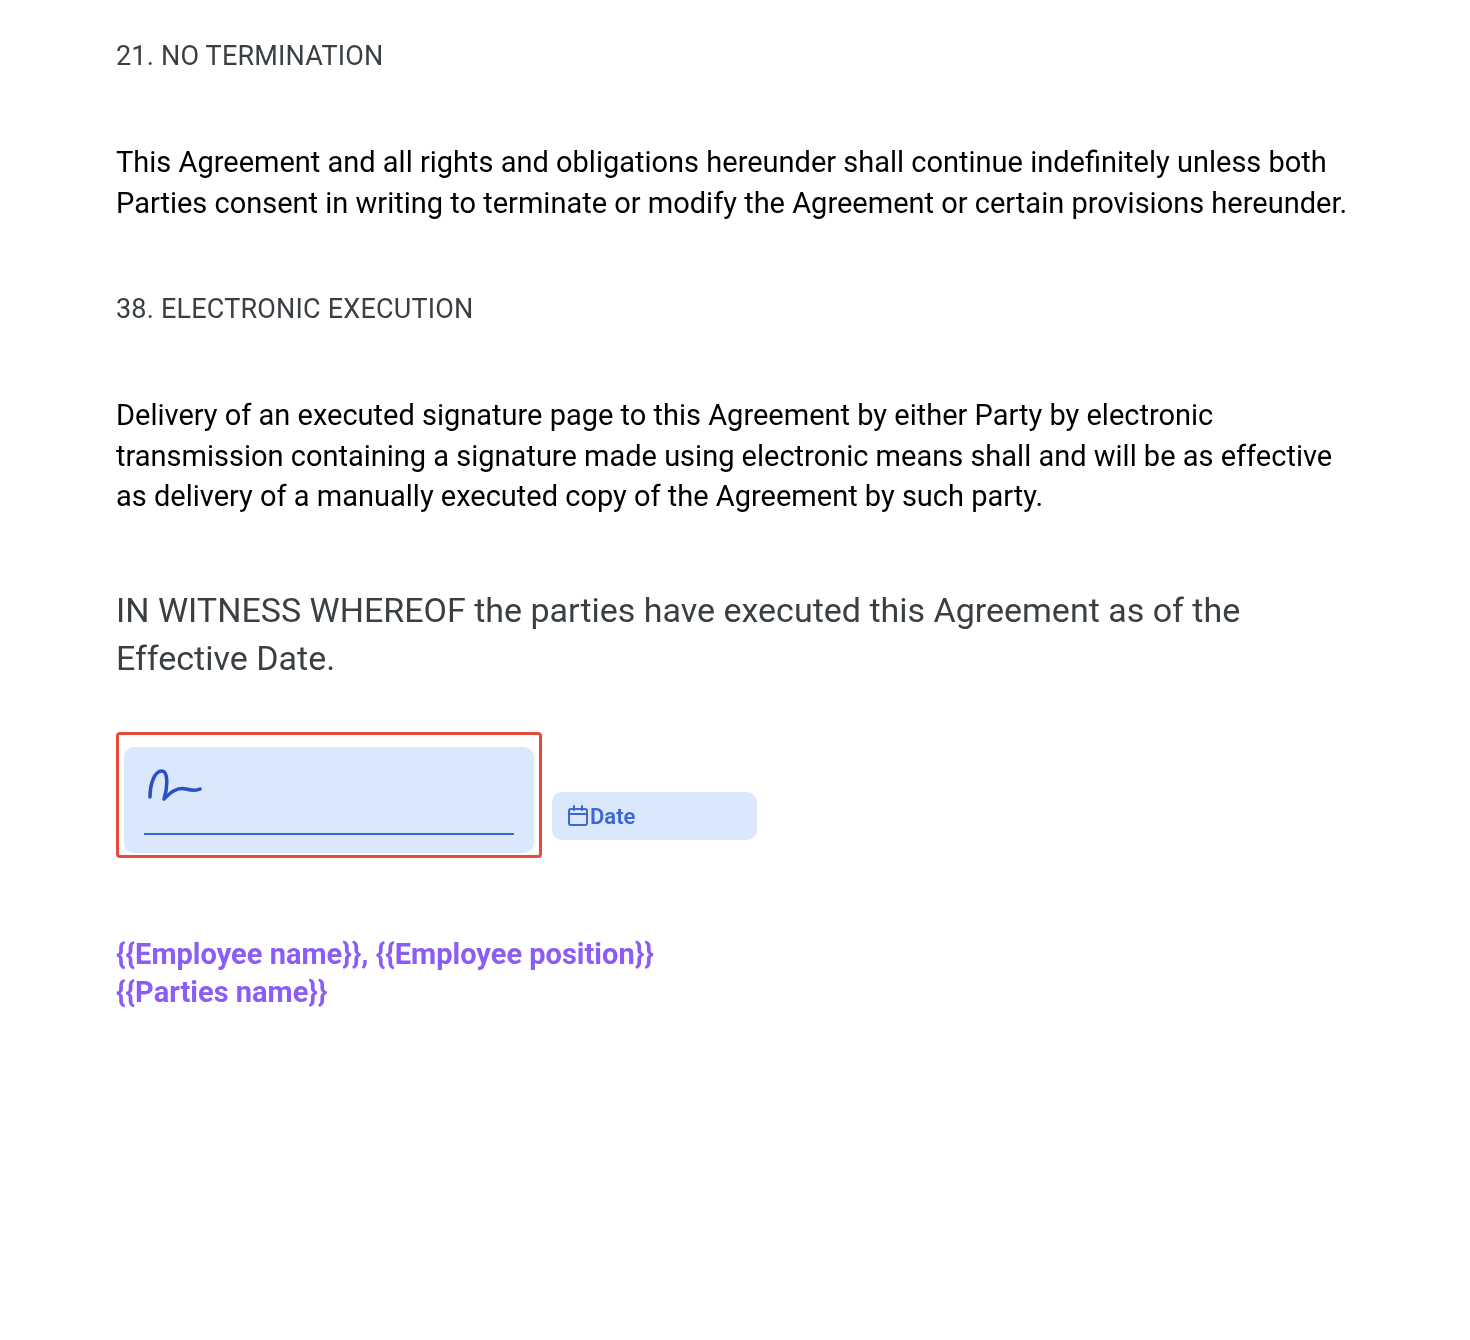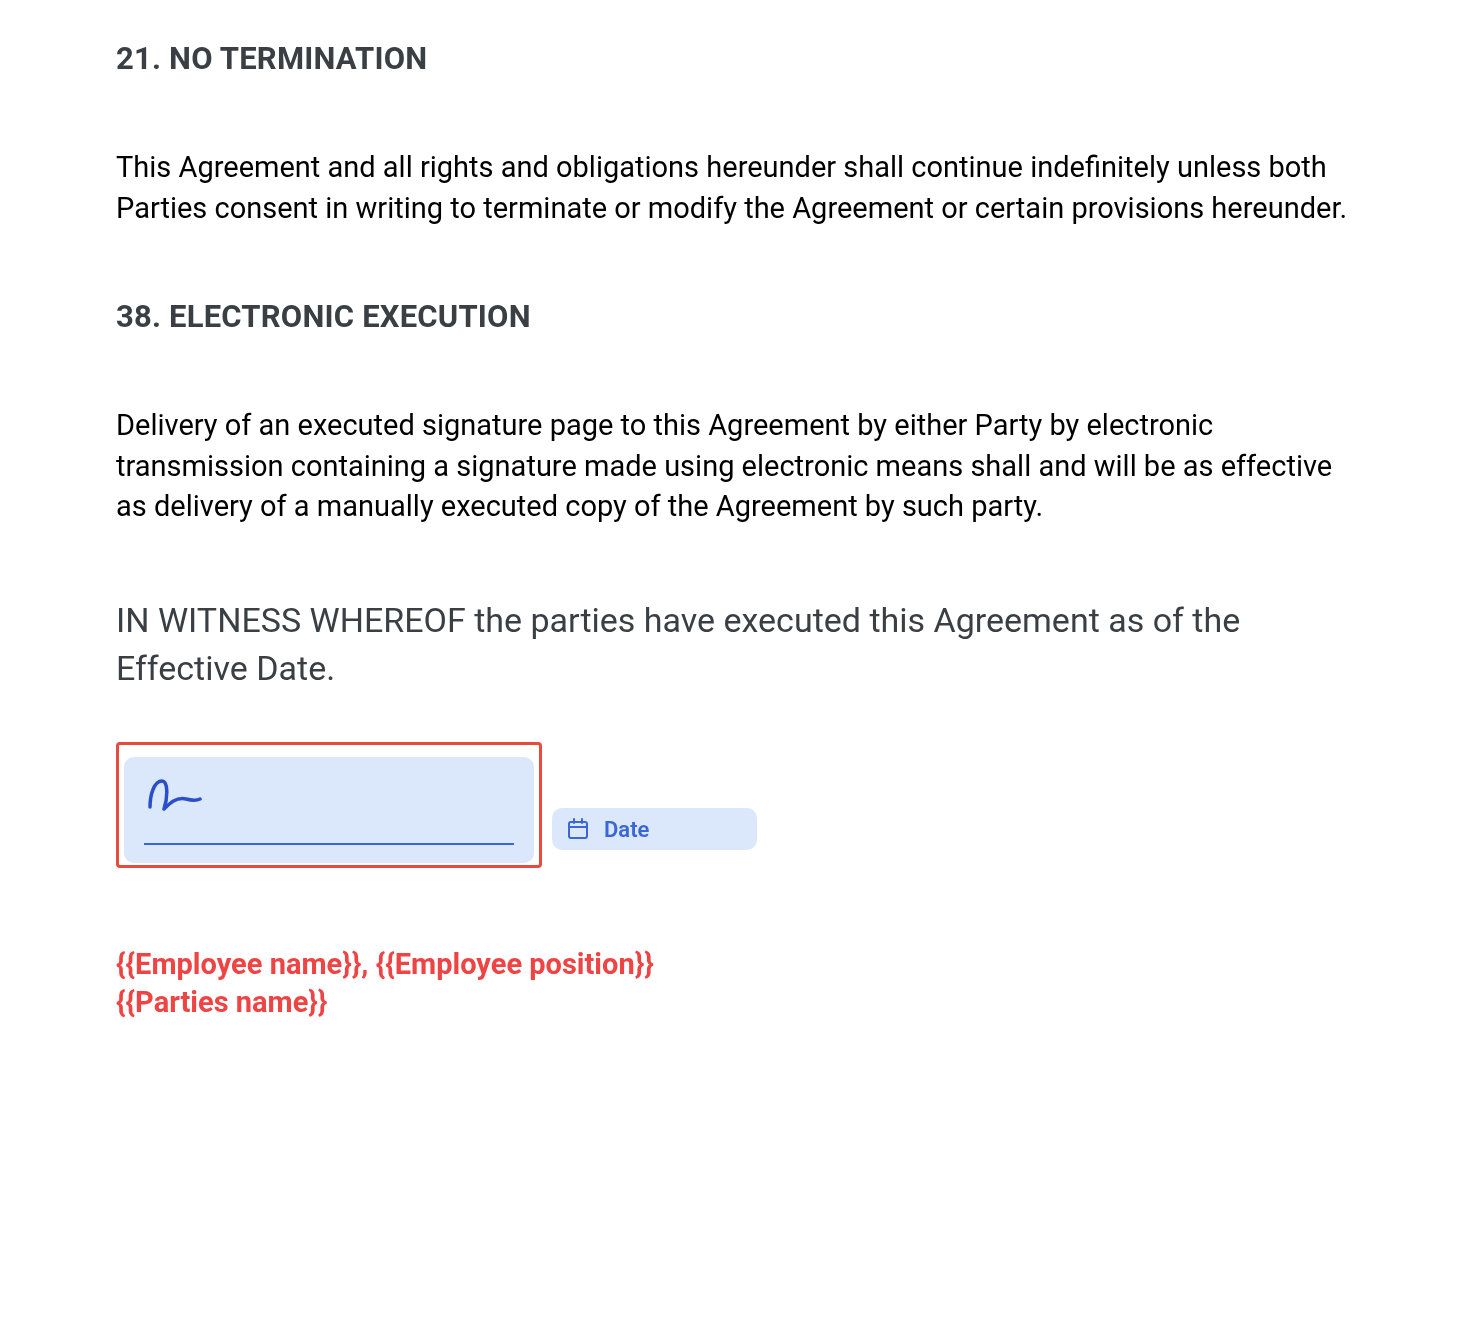--- a/index.html
+++ b/index.html
@@ -5,22 +5,22 @@
   * { box-sizing: border-box; margin: 0; padding: 0; }
   body {
     font-family: -apple-system, BlinkMacSystemFont, "Segoe UI", Roboto, "Helvetica Neue", Arial, sans-serif;
     background: #fff;
     width: 1470px;
     height: 1340px;
     padding: 40px 116px;
     color: #3a3f44;
   }
   .section-heading {
-    font-size: 31px;
-    font-weight: 700;
+    font-size: 27px;
+    font-weight: 400;
     color: #3a3f44;
     letter-spacing: 0.2px;
     margin-bottom: 70px;
   }
   .body-text {
     font-size: 29px;
     font-weight: 400;
     color: #000000;
     line-height: 1.4;
     margin-bottom: 70px;
@@ -59,38 +59,37 @@
     left: 22px;
     top: 18px;
   }
   .sig-line {
     border-bottom: 2px solid #3a66d6;
     width: 100%;
     margin-bottom: 4px;
   }
   .date-box {
     width: 205px;
-    height: 42px;
+    height: 48px;
     background: #dbe7fb;
     border-radius: 10px;
     display: flex;
     align-items: center;
-    gap: 14px;
     padding: 0 14px;
     margin-bottom: 18px;
   }
   .date-label {
     font-size: 22px;
     font-weight: 600;
     color: #3a66d6;
   }
   .signer-block {
     font-size: 29px;
     font-weight: 700;
-    color: #ef4444;
+    color: #8b5cf6;
     line-height: 1.3;
   }
 </style>
 </head>
 <body>
 
 <h2 class="section-heading">21. NO TERMINATION</h2>
 
 <p class="body-text">This Agreement and all rights and obligations hereunder shall continue indefinitely unless both Parties consent in writing to terminate or modify the Agreement or certain provisions hereunder.</p>
 

